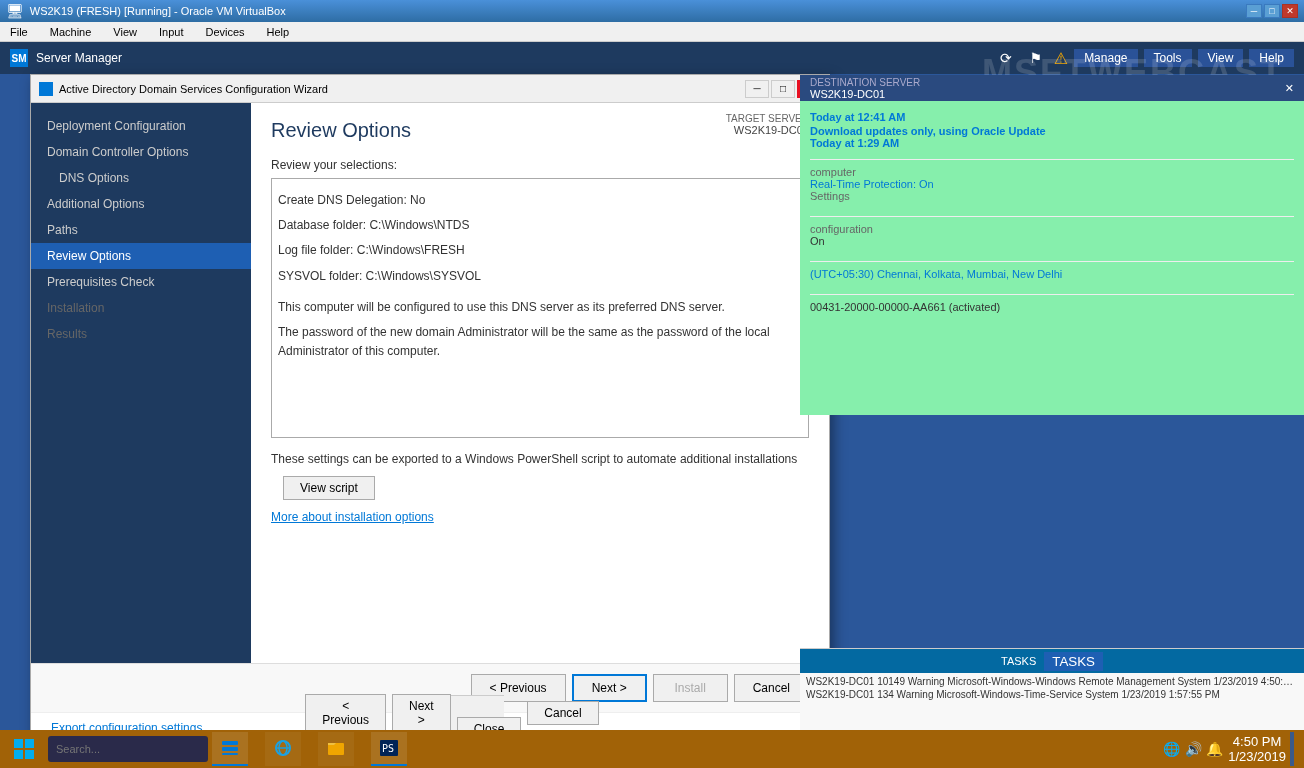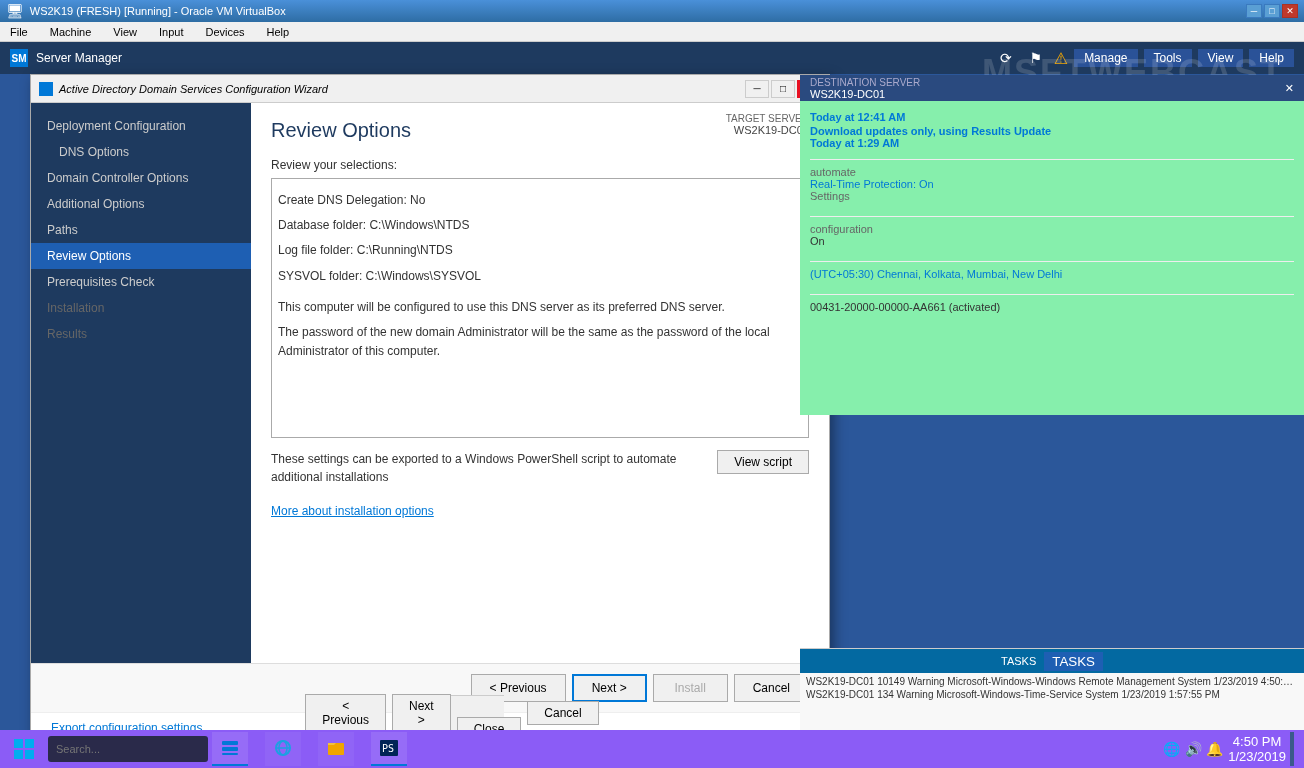--- a/index.html
+++ b/index.html
@@ -153,21 +153,20 @@
     }
 
     .wizard-titlebar {
       background: #f0f0f0;
       height: 28px;
       display: flex;
       align-items: center;
       justify-content: space-between;
       padding: 0 8px;
       border-bottom: 1px solid #ccc;
-      font-style: italic;
     }
     .wizard-titlebar-left {
       display: flex;
       align-items: center;
       gap: 6px;
       font-size: 11px;
       color: #000;
     }
     .wizard-icon {
       width: 14px;
@@ -389,21 +388,21 @@
       text-overflow: ellipsis;
     }
 
     
     .taskbar {
       position: absolute;
       bottom: 0;
       left: 0;
       right: 0;
       height: 38px;
-      background: #8b5cf6;
+      background: #a16207;
       display: flex;
       align-items: center;
       padding: 0 4px;
       gap: 4px;
       z-index: 100;
     }
     .start-btn {
       width: 40px;
       height: 34px;
       background: transparent;
@@ -551,22 +550,22 @@
         <div class="wiz-btn">─</div>
         <div class="wiz-btn">□</div>
         <div class="wiz-btn close-btn">✕</div>
       </div>
     </div>
 
     <div class="wizard-body">
 
       <div class="wizard-nav">
         <div class="wizard-nav-item">Deployment Configuration</div>
+        <div class="wizard-nav-item">Domain Controller Options</div>
         <div class="wizard-nav-item sub">DNS Options</div>
-        <div class="wizard-nav-item">Domain Controller Options</div>
         <div class="wizard-nav-item">Additional Options</div>
         <div class="wizard-nav-item">Paths</div>
         <div class="wizard-nav-item active">Review Options</div>
         <div class="wizard-nav-item">Prerequisites Check</div>
         <div class="wizard-nav-item disabled">Installation</div>
         <div class="wizard-nav-item disabled">Results</div>
       </div>
 
       <div class="wizard-content">
 
@@ -578,31 +577,31 @@
         <div class="wizard-page-title">Review Options</div>
 
         <div class="review-label">Review your selections:</div>
 
         <div class="review-content-box">
           <div style="height:6px;"></div>
           <div>Create DNS Delegation: No</div>
           <div style="height:6px;"></div>
           <div>Database folder: C:\Windows\NTDS</div>
           <div style="height:6px;"></div>
-          <div>Log file folder: C:\Running\NTDS</div>
+          <div>Log file folder: C:\Windows\FRESH</div>
           <div style="height:6px;"></div>
           <div>SYSVOL folder: C:\Windows\SYSVOL</div>
           <div style="height:6px;"></div>
           <div style="height:6px;"></div>
           <div>This computer will be configured to use this DNS server as its preferred DNS server.</div>
           <div style="height:6px;"></div>
           <div>The password of the new domain Administrator will be the same as the password of the local Administrator of this computer.</div>
         </div>
 
-        <div style="display:flex; align-items:flex-start; justify-content:space-between; margin-bottom:10px;">
+        <div style="display:flex; align-items:flex-start; justify-content:space-between; margin-bottom:10px;flex-direction:column;">
           <div class="export-info">
             <span>These settings can be exported to a Windows PowerShell script to automate additional installations</span>
           </div>
           <button class="view-script-btn" style="margin-left:12px; flex-shrink:0;">View script</button>
         </div>
 
         <div>
           <span class="more-about-link">More about installation options</span>
         </div>
       </div>
@@ -625,26 +624,26 @@
       <div>
         <div style="font-size:10px;color:#aac;">DESTINATION SERVER</div>
         <div>WS2K19-DC01</div>
       </div>
       <div style="cursor:pointer;">✕</div>
     </div>
 
     <div class="sm-notification-content">
       <div class="sm-notif-item">
         <div class="sm-notif-time">Today at 12:41 AM</div>
-        <div class="sm-notif-desc">Download updates only, using Results Update</div>
+        <div class="sm-notif-desc">Download updates only, using Oracle Update</div>
         <div class="sm-notif-time">Today at 1:29 AM</div>
       </div>
 
       <div class="sm-notif-section">
-        <div class="sm-section-label">automate</div>
+        <div class="sm-section-label">computer</div>
         <div class="sm-notif-desc">Real-Time Protection: On</div>
         <div class="sm-section-label">Settings</div>
       </div>
 
       <div class="sm-notif-section">
         <div class="sm-section-label">configuration</div>
         <div class="sm-section-value">On</div>
       </div>
 
       <div class="sm-notif-section">

